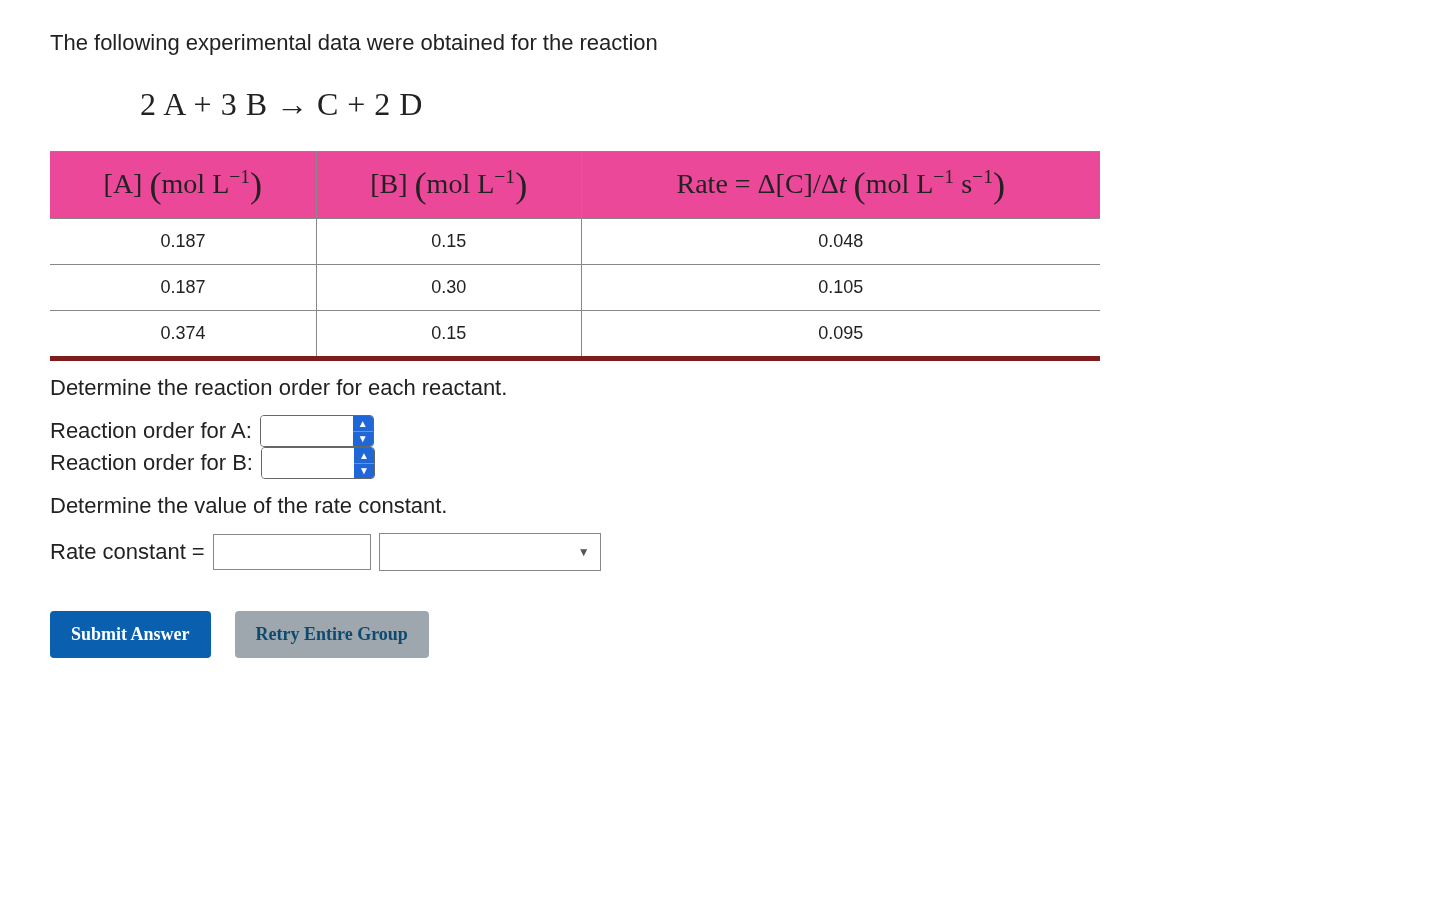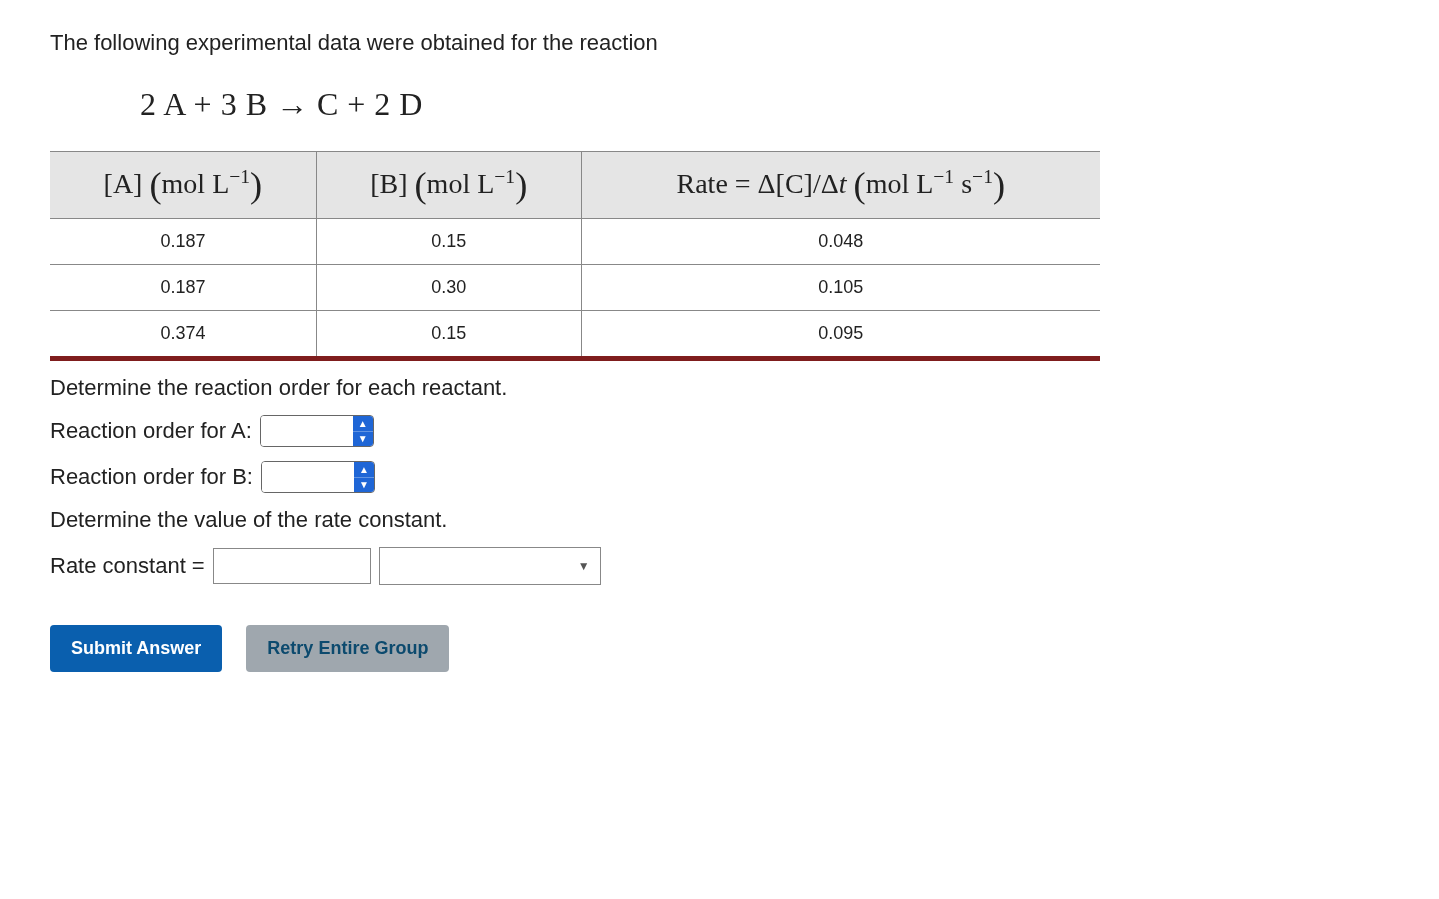--- a/index.html
+++ b/index.html
@@ -23,21 +23,21 @@
     border-collapse: collapse;
     width: 1050px;
     margin-bottom: 14px;
   }
   table.data th, table.data td {
     border: 1px solid #888;
     padding: 12px 10px;
     text-align: center;
   }
   table.data th {
-    background: #e5e5e5;
+    background: #ec4899;
     font-weight: normal;
     font-family: "Times New Roman", Times, serif;
     font-size: 28px;
   }
   table.data td {
     font-family: Verdana, Arial, sans-serif;
     font-size: 18px;
   }
   table.data tr:last-child td {
     border-bottom: 5px solid #7f1d1d;
@@ -55,21 +55,21 @@
   .big-paren { font-size: 1.3em; vertical-align: -0.1em; }
   .serif { font-family: "Times New Roman", Times, serif; }
 
   .prompt {
     margin: 14px 0;
   }
   .row {
     display: flex;
     align-items: center;
     gap: 8px;
-    margin: 14px 0;
+    margin: 0 0;
   }
   .stepper {
     display: inline-flex;
     align-items: stretch;
     height: 30px;
     border: 1px solid #666;
     border-radius: 4px;
     overflow: hidden;
     background: #fff;
   }
@@ -127,20 +127,21 @@
     gap: 24px;
     margin-top: 40px;
   }
   .btn {
     padding: 12px 20px;
     font-size: 18px;
     font-weight: bold;
     border-radius: 4px;
     cursor: pointer;
     border: 1px solid transparent;
+    font-family: Liberation Serif, serif;
   }
   .btn-primary {
     background: #0a5fae;
     color: #fff;
   }
   .btn-secondary {
     background: #9fa7ae;
     color: #0c4a6e;
   }
   .attempts {

